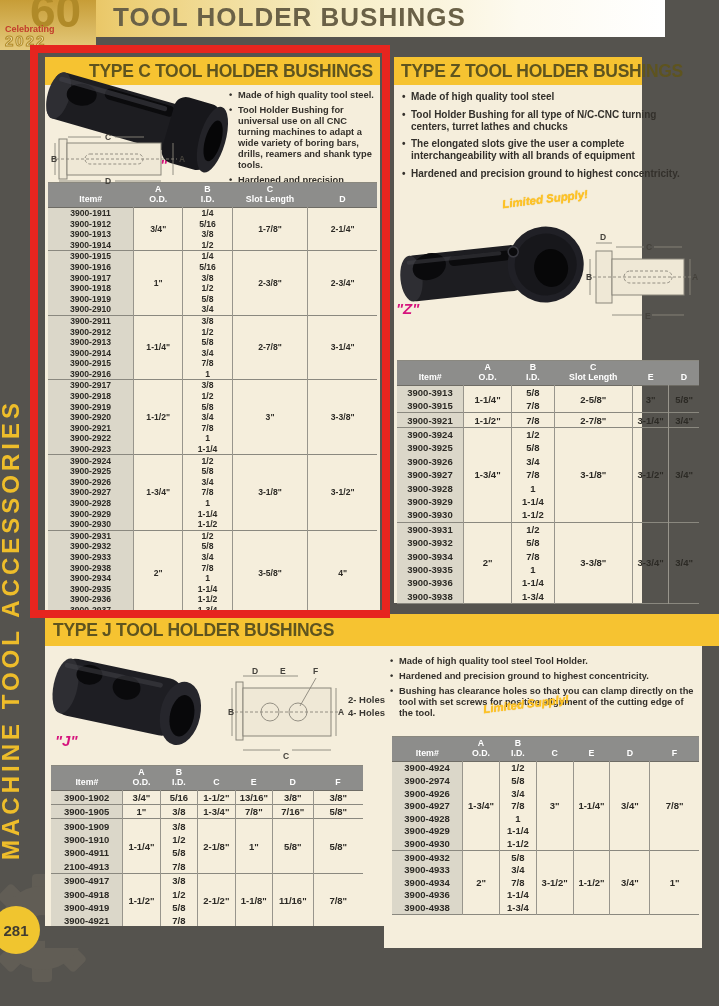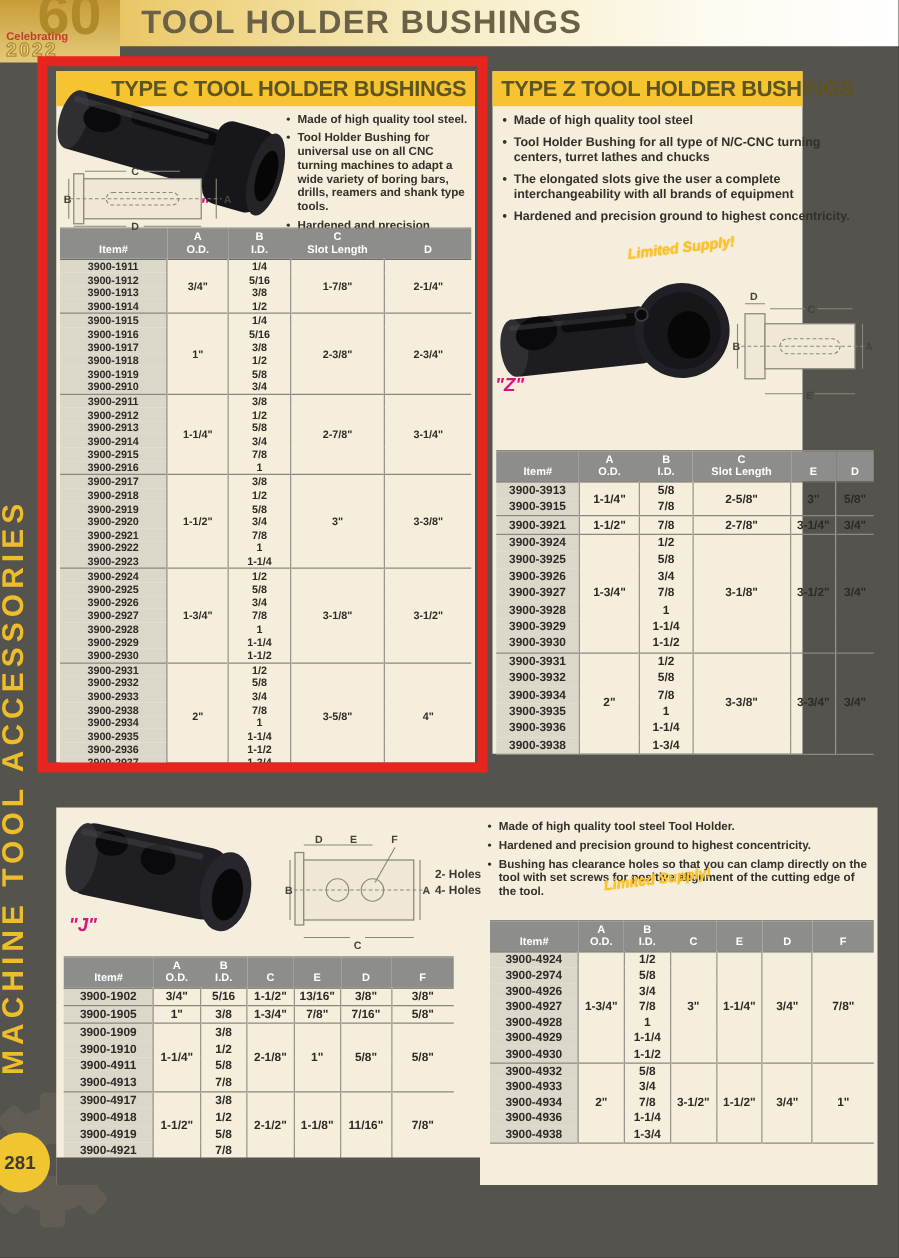--- a/index.html
+++ b/index.html
@@ -1,20 +1,20 @@
 <!DOCTYPE html>
 <html><head>
 <meta charset="utf-8">
 <style>
   html,body{margin:0;padding:0;background:#3d3b37;}
   .page{position:relative;width:719px;height:1006px;background:#55534e;overflow:hidden;
         font-family:"Liberation Sans",sans-serif;}
 
   
-  .header{position:absolute;left:0;top:0;width:719px;height:37px;
+  .header{position:absolute;left:0;top:0;width:665px;height:37px;
           background:linear-gradient(90deg,#dfae3e 0%,#eccd72 18%,#f6ecc2 48%,#fdfaef 78%,#ffffff 100%);}
   .header h1{position:absolute;left:113px;top:2px;margin:0;font-size:26px;font-weight:bold;
              color:#6a6147;letter-spacing:1px;white-space:nowrap;}
   .logo{position:absolute;left:0;top:0;width:96px;height:50px;overflow:hidden;
         background:linear-gradient(180deg,#c79d37,#e5ca7c);}
   .logo-60{position:absolute;left:30px;top:-16px;font-size:46px;font-weight:bold;color:#b08a28;}
   .logo-celebrating{position:absolute;left:5px;top:24px;font-size:9px;font-weight:bold;color:#c23c2b;}
   .logo-year{position:absolute;left:5px;top:32px;font-size:15px;font-weight:bold;letter-spacing:2px;
              color:#ead9a2;-webkit-text-stroke:1px #b08a28;}
 
@@ -550,20 +550,23 @@
             <td>1-1/4</td>
           </tr>
           <tr>
             <td class="item-cell">3900-3938</td>
             <td>1-3/4</td>
           </tr>
         </tbody>
       </table>
   </section>
 
+  <div class="band band-j">
+    <span class="title">TYPE J TOOL HOLDER BUSHINGS</span>
+  </div>
 
   <section class="card card-j">
     <svg class="photo" width="185" height="112" viewBox="0 0 185 112">
       <g transform="rotate(12 80 50)">
         <rect x="8" y="20" width="126" height="58" rx="16" fill="#1e1e23"></rect>
         <ellipse cx="17" cy="49" rx="12" ry="28" fill="#2e2e33"></ellipse>
         <ellipse cx="38" cy="33" rx="13" ry="10" fill="#0a0a0c" transform="rotate(-10 38 33)"></ellipse>
         <ellipse cx="77" cy="38" rx="14" ry="12" fill="#0a0a0c"></ellipse>
         <ellipse cx="135" cy="52" rx="20" ry="32" fill="#26262c"></ellipse>
         <ellipse cx="137" cy="54" rx="12" ry="21" fill="#08080a"></ellipse>
@@ -674,21 +677,21 @@
           </tr>
           <tr>
             <td class="item-cell">3900-1910</td>
             <td>1/2</td>
           </tr>
           <tr>
             <td class="item-cell">3900-4911</td>
             <td>5/8</td>
           </tr>
           <tr>
-            <td class="item-cell">3900-4913</td>
+            <td class="item-cell">2100-4913</td>
             <td>7/8</td>
           </tr>
           <tr class="group-start">
             <td class="item-cell">3900-4917</td>
             <td rowspan="4" class="shared-cell">1-1/2"</td>
             <td>3/8</td>
             <td rowspan="4" class="shared-cell">2-1/2"</td>
             <td rowspan="4" class="shared-cell">1-1/8"</td>
             <td rowspan="4" class="shared-cell">11/16"</td>
             <td rowspan="4" class="shared-cell">7/8"</td>

